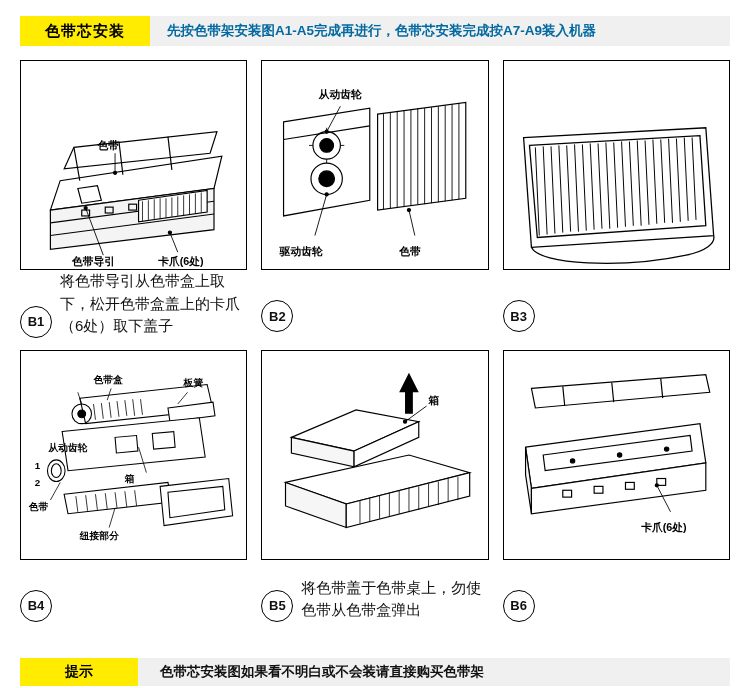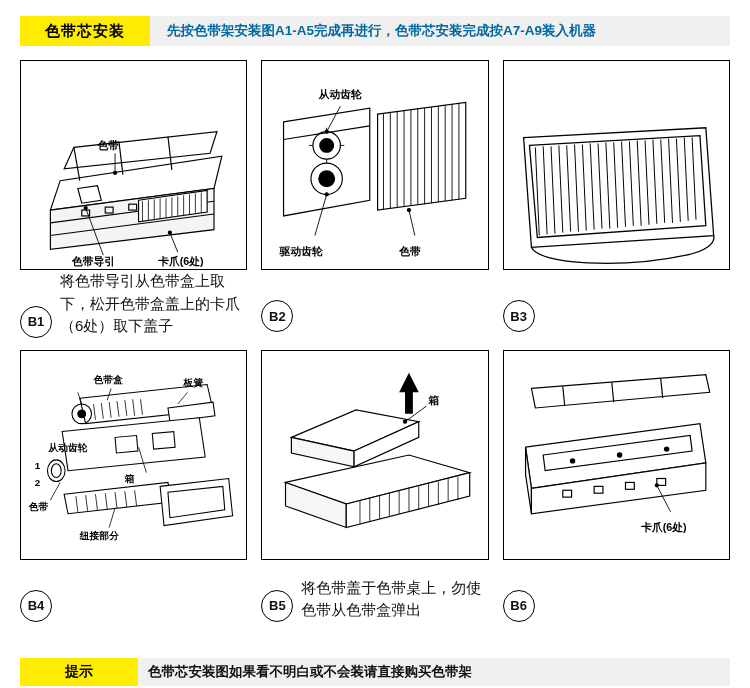--- a/index.html
+++ b/index.html
@@ -78,21 +78,21 @@
   .footer{
     position:absolute;left:20px;right:20px;bottom:18px;
     display:flex;align-items:stretch;height:28px;background:#f0f0f0;
   }
   .footer-tag{
     background:#ffec00;color:#000;font-weight:bold;font-size:14px;
     display:flex;align-items:center;justify-content:center;
     padding:12px 16px;min-width:86px;
   }
   .footer-text{
-    display:flex;align-items:center;font-size:13.5px;padding-left:10px;font-weight:bold;
+    display:flex;align-items:center;font-size:13.5px;padding-left:22px;font-weight:bold;
   }
 
   
   .lbl{font-family:"Liberation Sans","DejaVu Sans",sans-serif;font-size:11px;font-weight:bold;fill:#000;}
   .lbl-s{font-family:"Liberation Sans","DejaVu Sans",sans-serif;font-size:10px;font-weight:bold;fill:#000;}
   svg{display:block;}
 </style>
 </head>
 <body>
 

